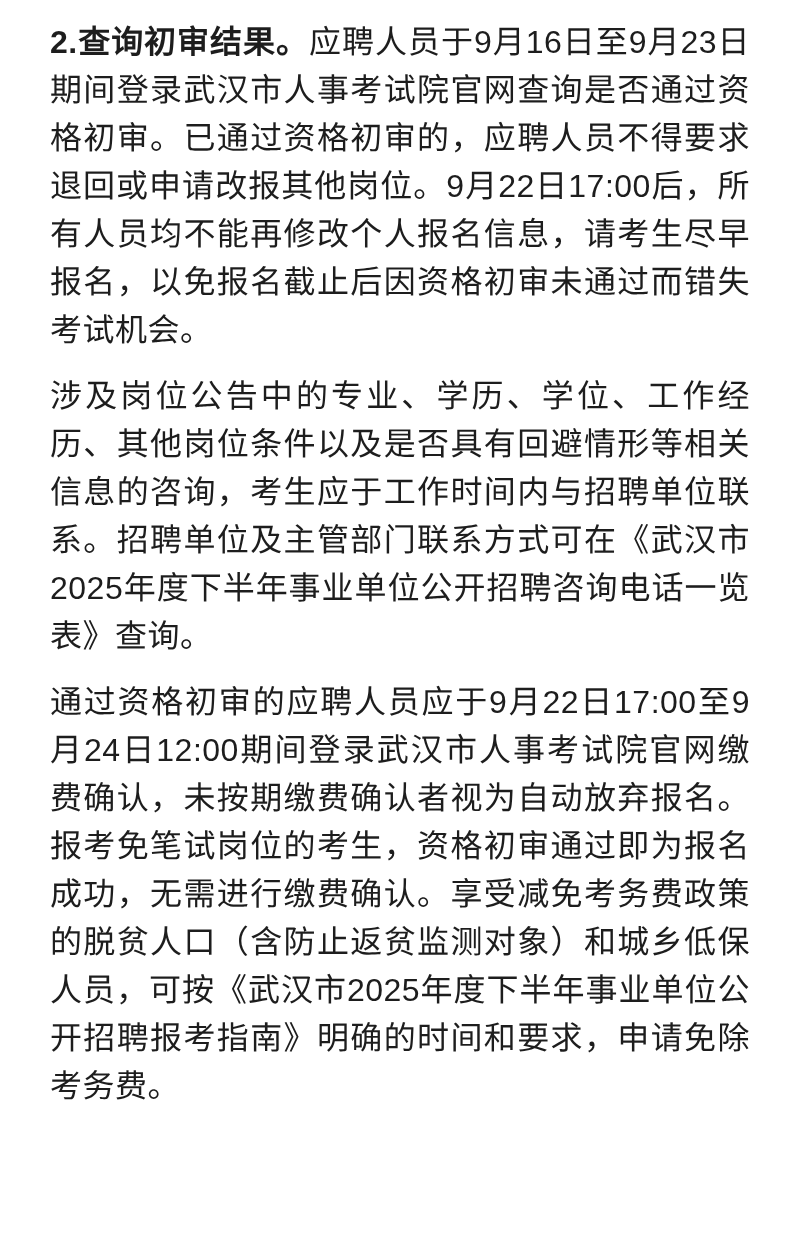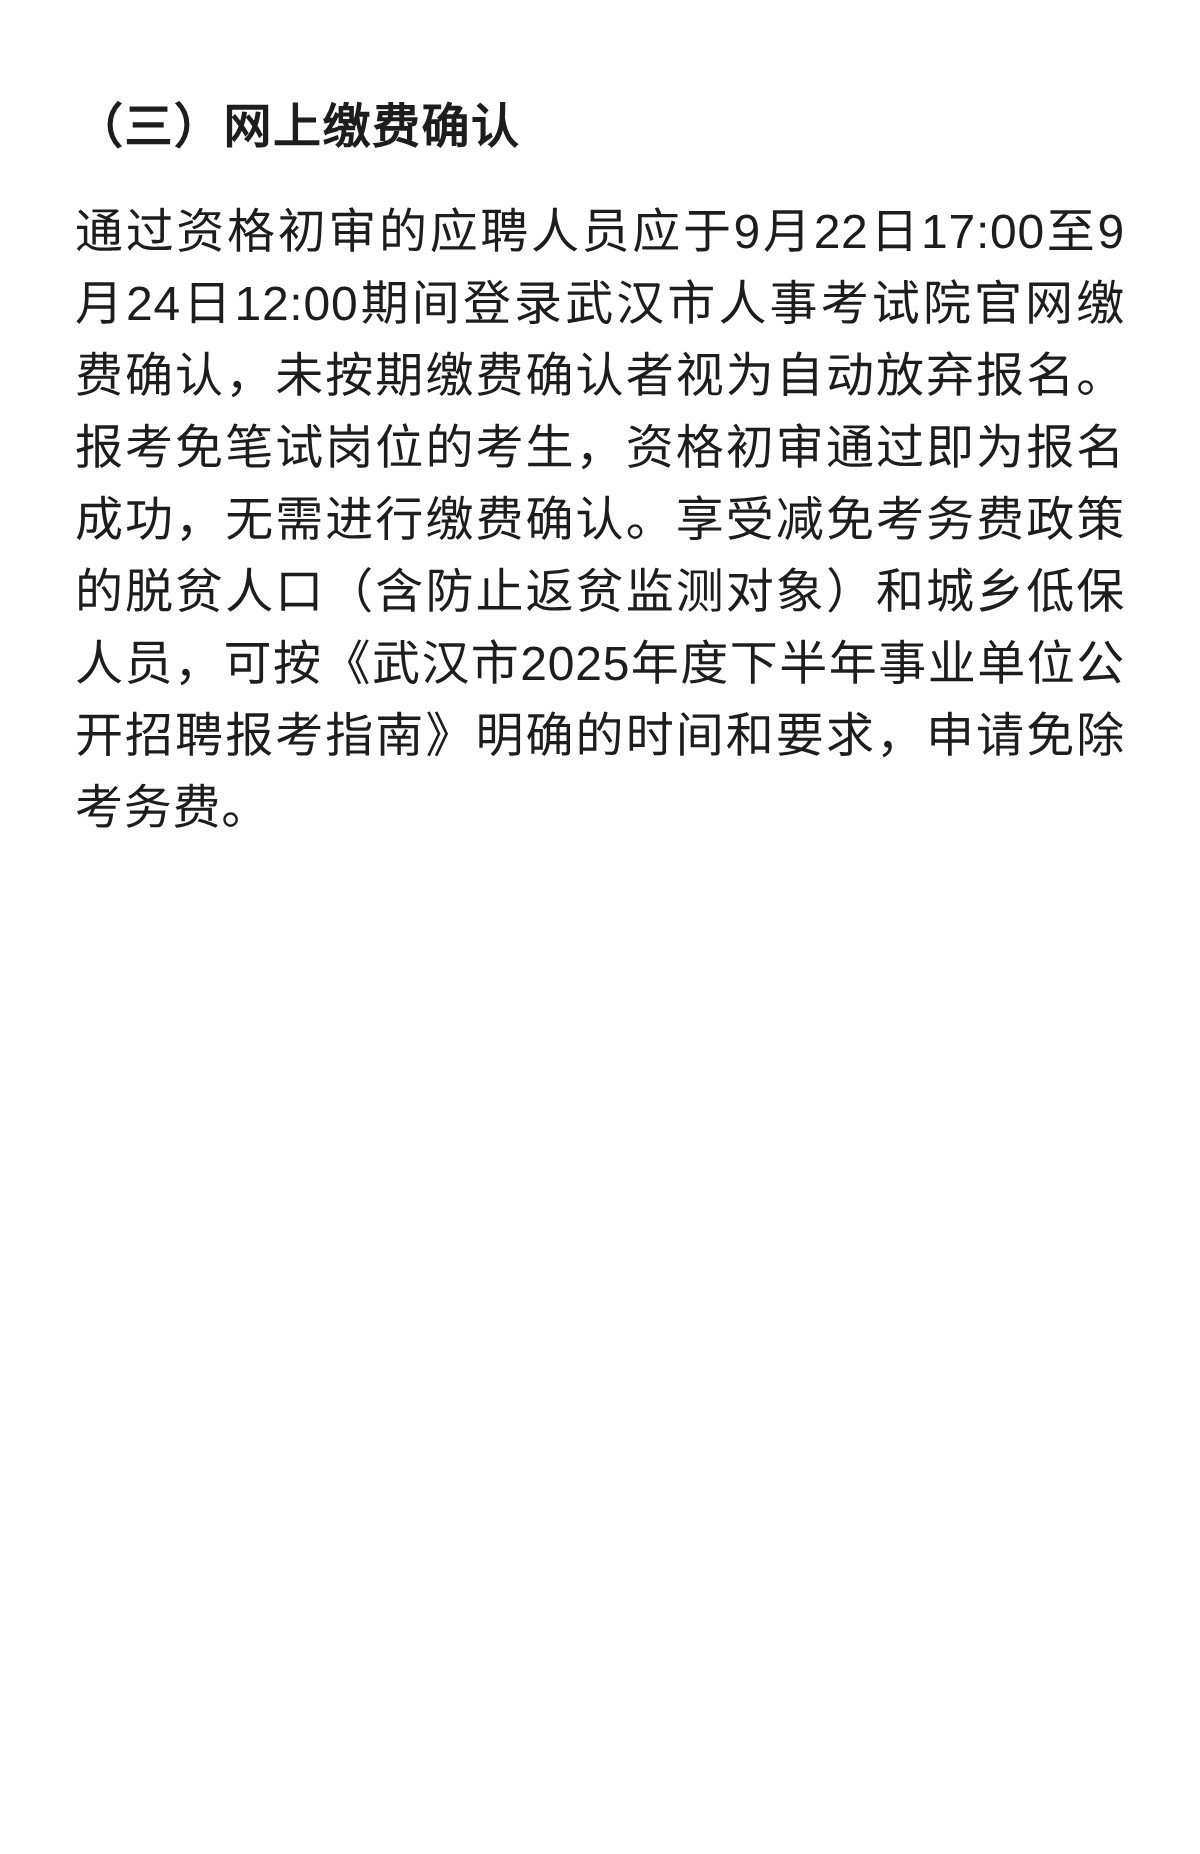--- a/index.html
+++ b/index.html
@@ -38,20 +38,23 @@
     font-weight: 700;
     letter-spacing: 1px;
     text-align: left;
   }
 </style>
 </head>
 <body>
 
 <article class="doc">
 
+  <p>
+    <span class="lead-bold">2.查询初审结果。</span><span>应聘人员于9月16日至9月23日期间登录武汉市人事考试院官网查询是否通过资格初审。已通过资格初审的，应聘人员不得要求退回或申请改报其他岗位。9月22日17:00后，所有人员均不能再修改个人报名信息，请考生尽早报名，以免报名截止后因资格初审未通过而错失考试机会。</span>
+  </p>
 
 
+  <p>涉及岗位公告中的专业、学历、学位、工作经历、其他岗位条件以及是否具有回避情形等相关信息的咨询，考生应于工作时间内与招聘单位联系。招聘单位及主管部门联系方式可在《武汉市2025年度下半年事业单位公开招聘咨询电话一览表》查询。</p>
 
-  <h2 class="section-heading">（三）网上缴费确认</h2>
 
   <p>通过资格初审的应聘人员应于9月22日17:00至9月24日12:00期间登录武汉市人事考试院官网缴费确认，未按期缴费确认者视为自动放弃报名。报考免笔试岗位的考生，资格初审通过即为报名成功，无需进行缴费确认。享受减免考务费政策的脱贫人口（含防止返贫监测对象）和城乡低保人员，可按《武汉市2025年度下半年事业单位公开招聘报考指南》明确的时间和要求，申请免除考务费。</p>
 
 </article>
 
 </body></html>

